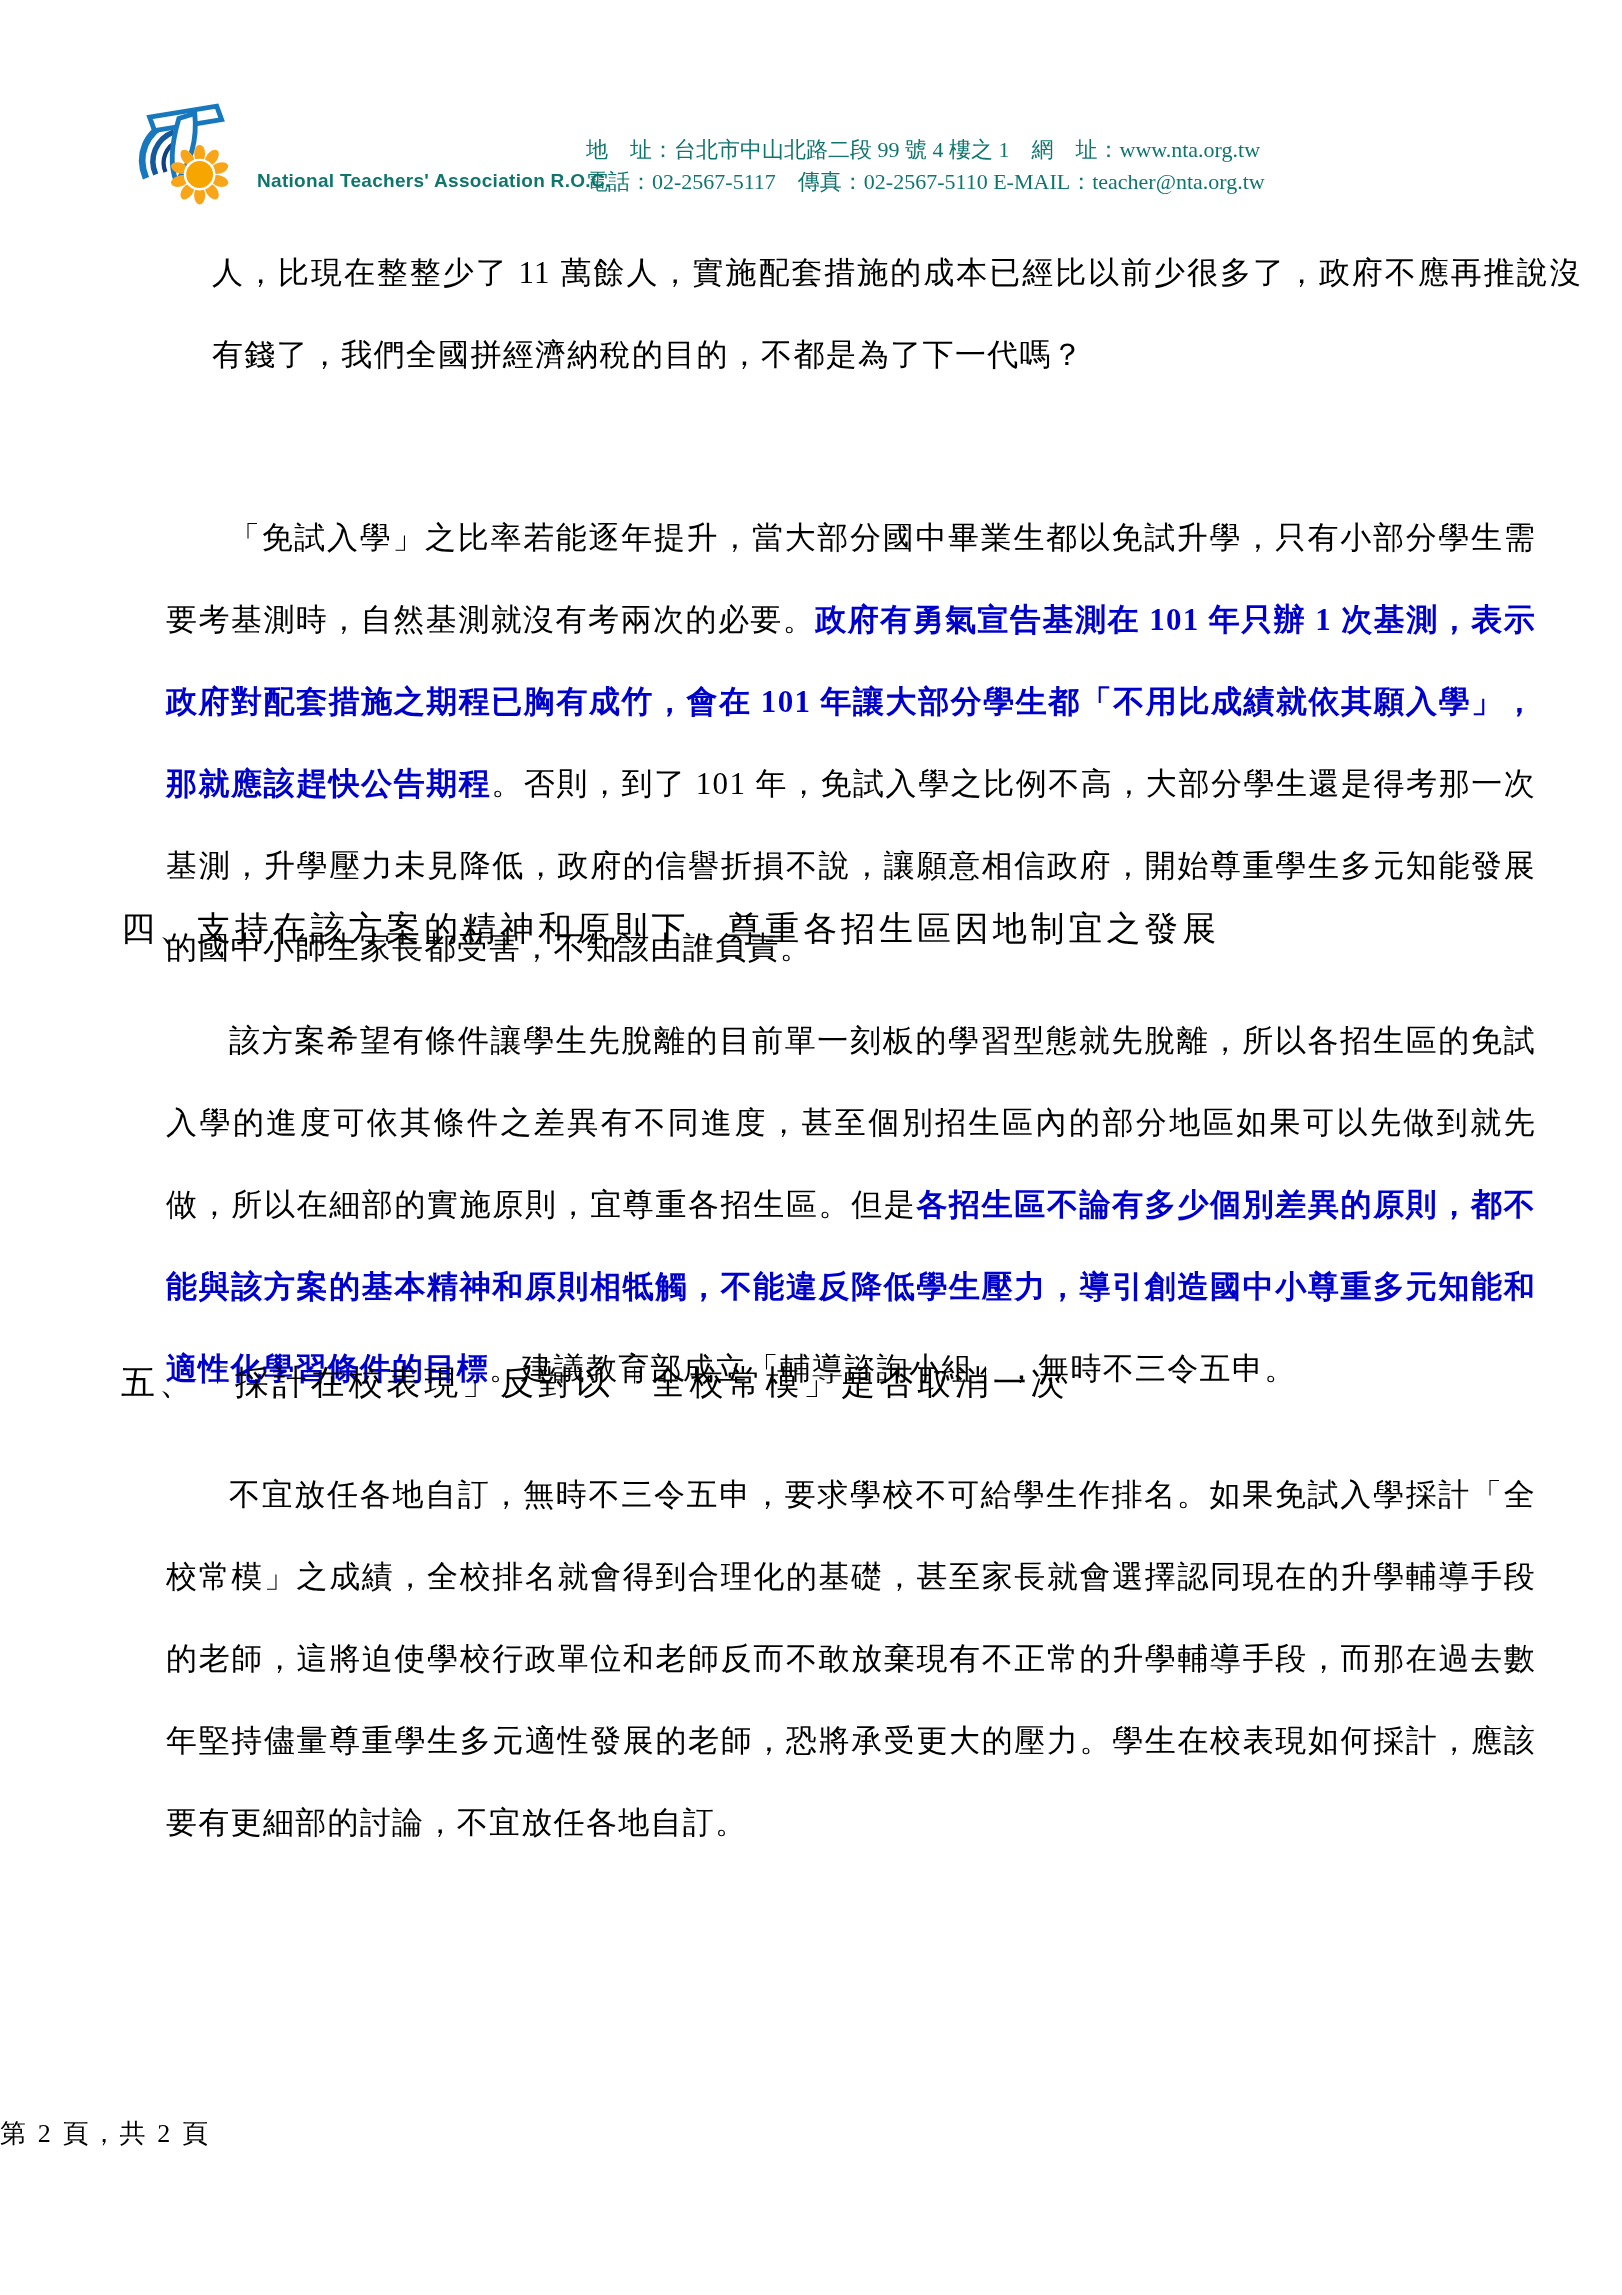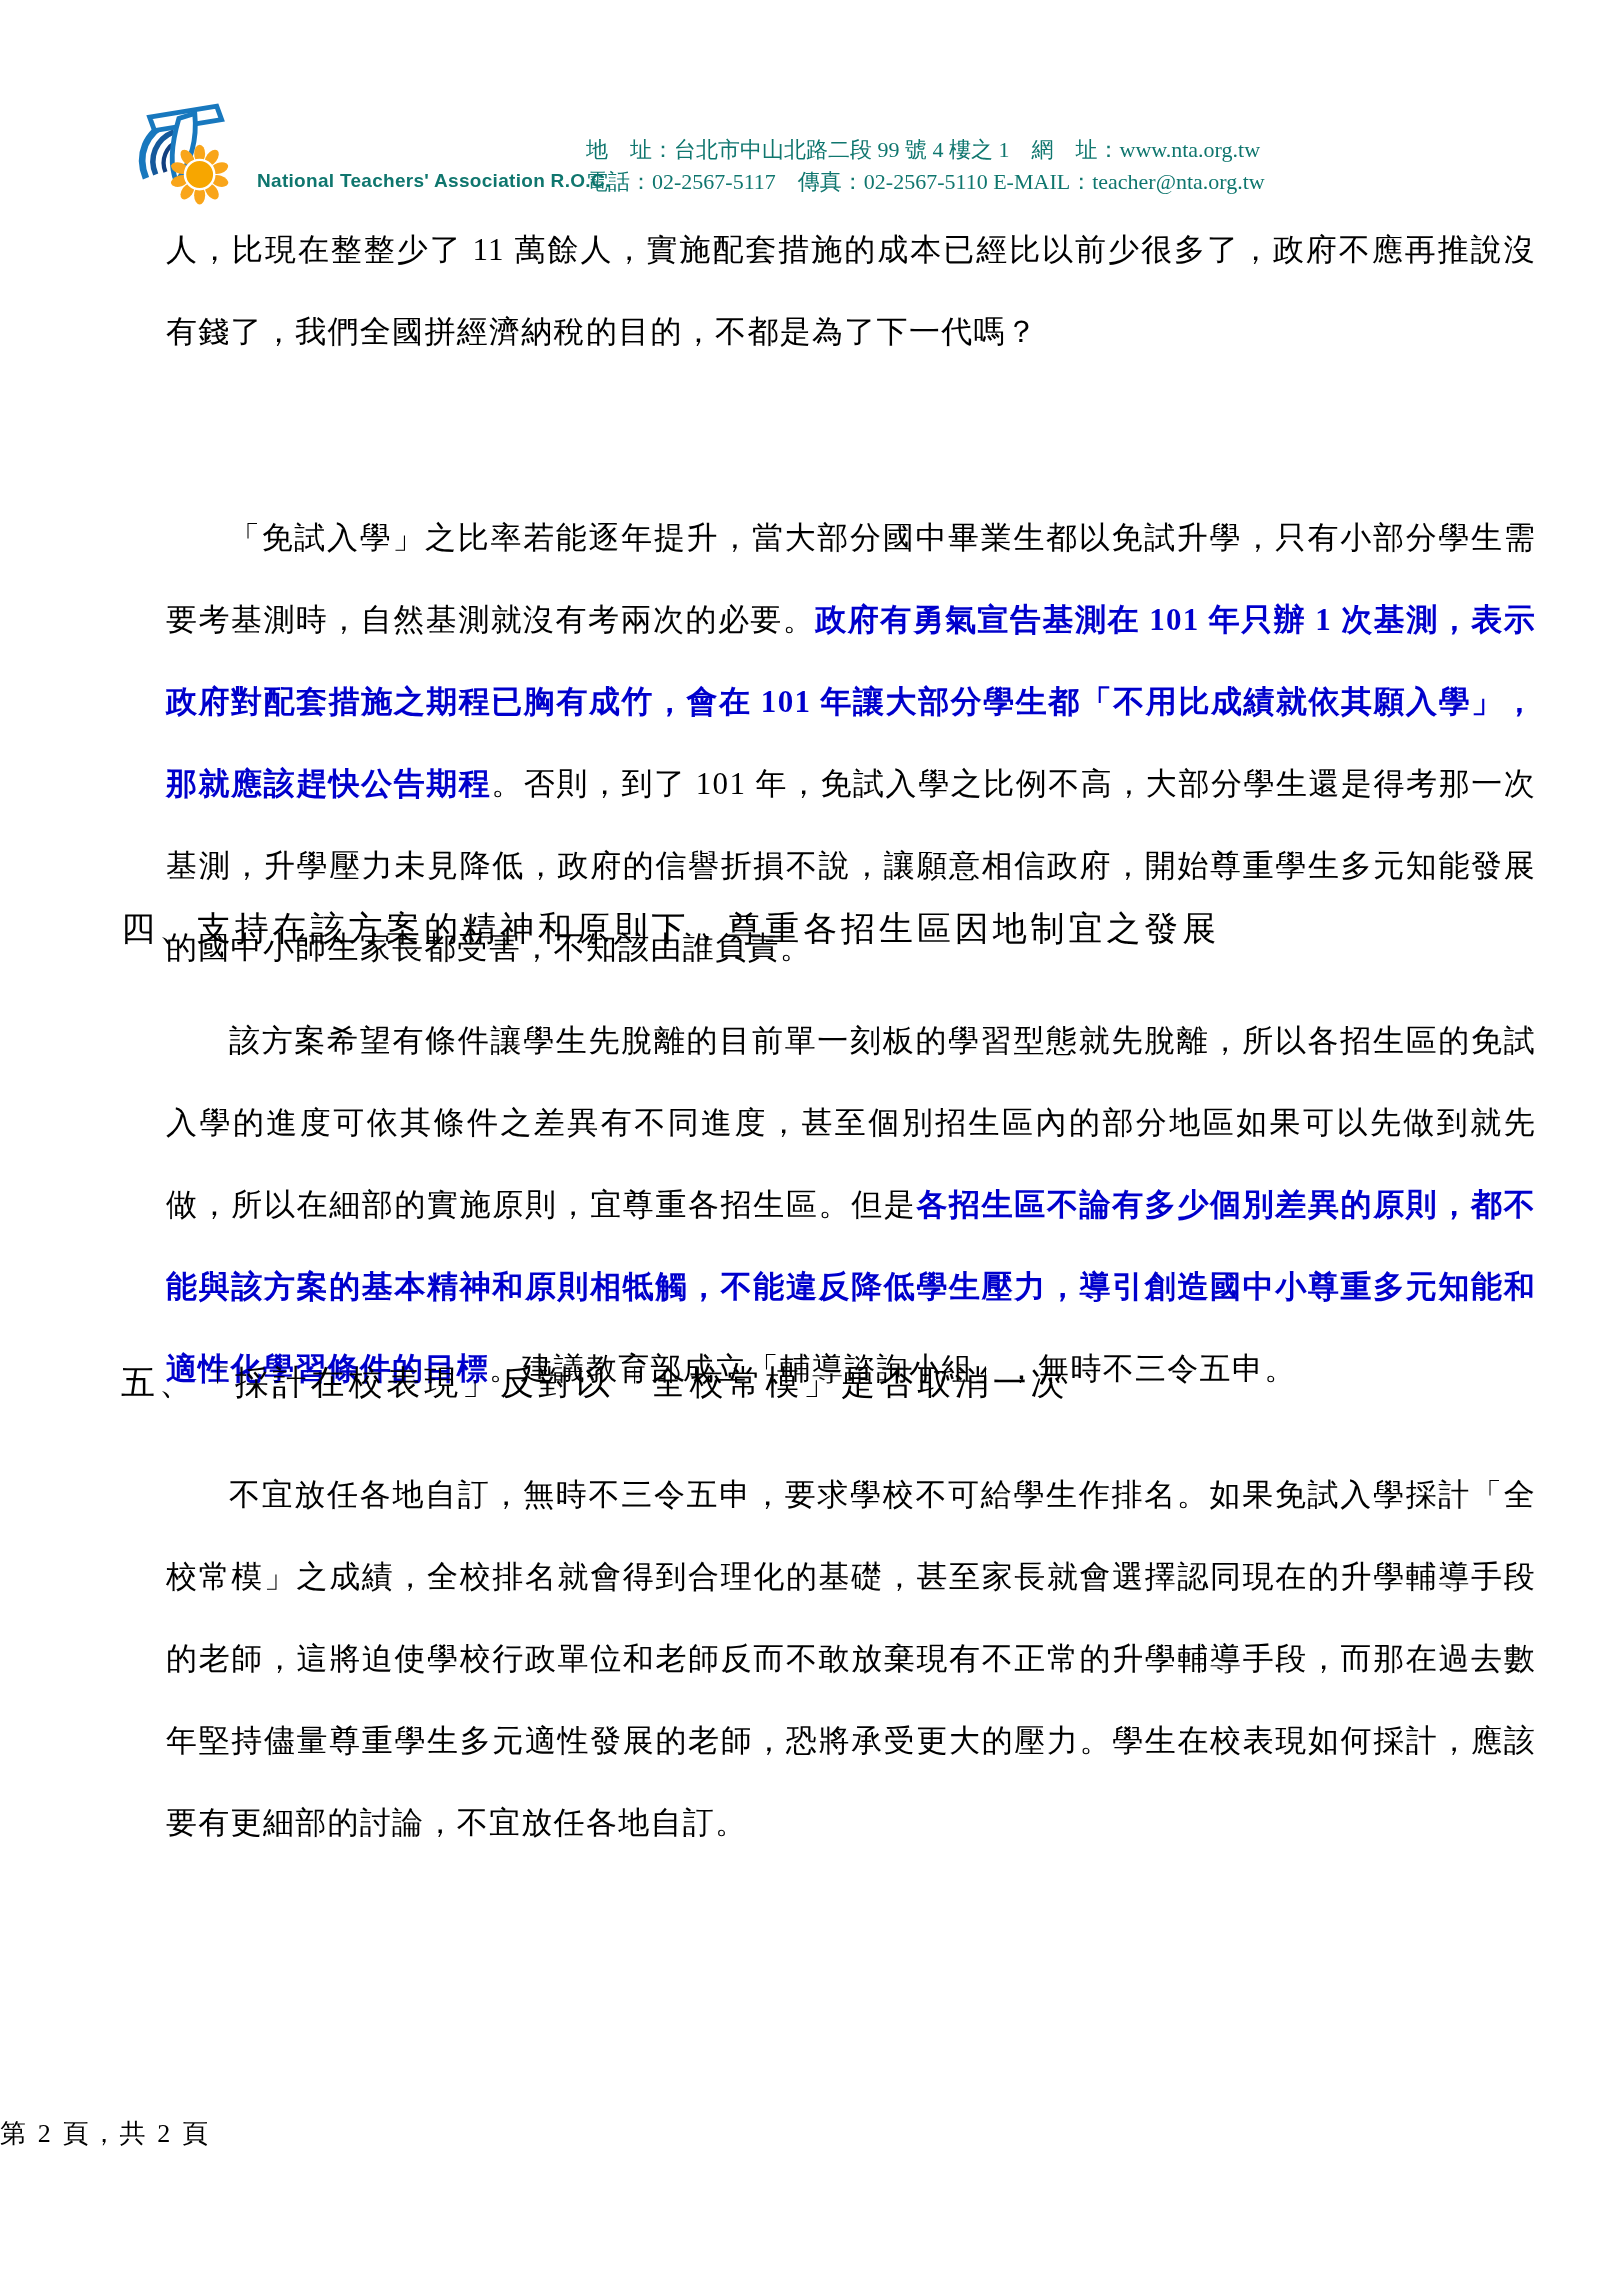--- a/index.html
+++ b/index.html
@@ -43,21 +43,21 @@
     white-space: nowrap;
   }
   .para {
     position: absolute; left: 166px; width: 1370px;
     font-size: 31px; line-height: 82px;
     text-align: justify; letter-spacing: 1.3px;
   }
   .para.indent { text-indent: 63px; }
   .em { color: var(--em-color, #0000CC); font-weight: bold; }
 
-  #para-intro   { top: 209px; }
+  #para-intro   { top: 232px; margin-left: 46px; }
   #heading-3    { top: 395px; }
   #para-3       { top: 497px; }
   #heading-4    { top: 906px; }
   #para-4       { top: 1000px; }
   #heading-5    { top: 1360px; }
   #para-5       { top: 1454px; }
 
   .footer {
     position: absolute; left: 0; top: 2116px; width: 100%;
     text-align: left; font-size: 26px; letter-spacing: 2.6px;

